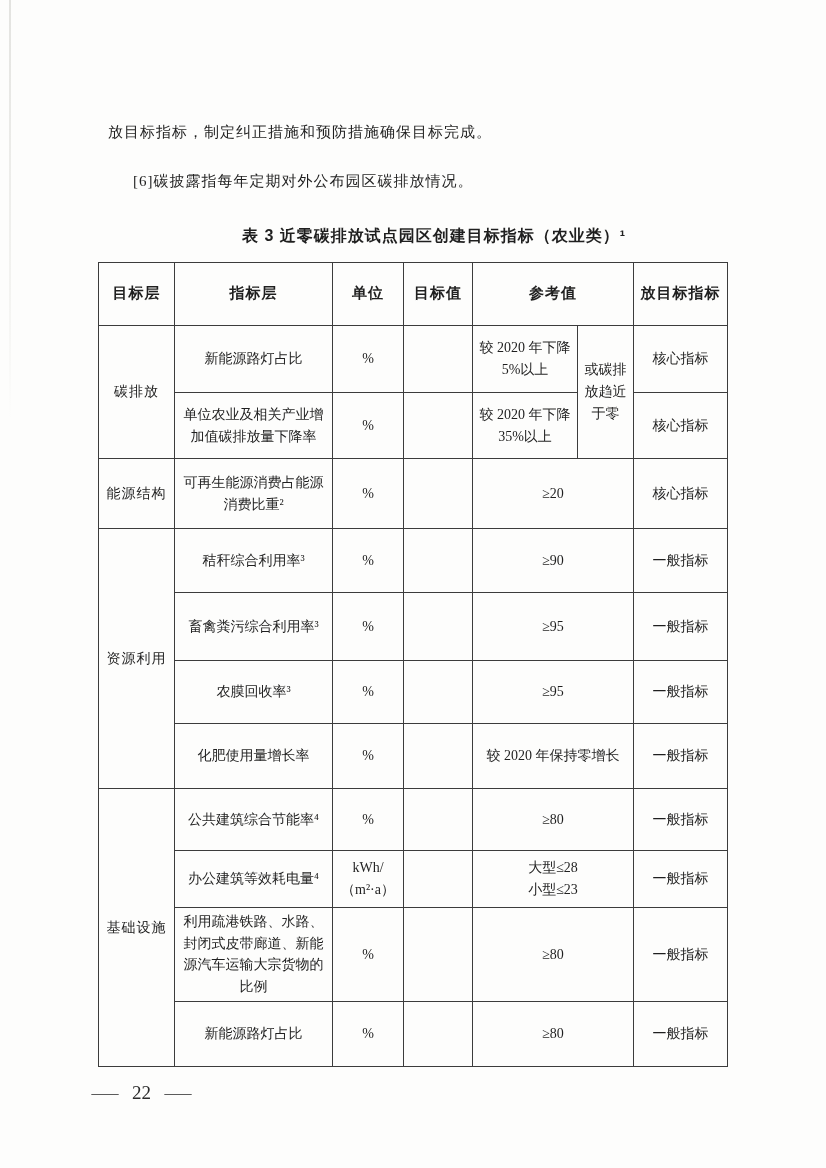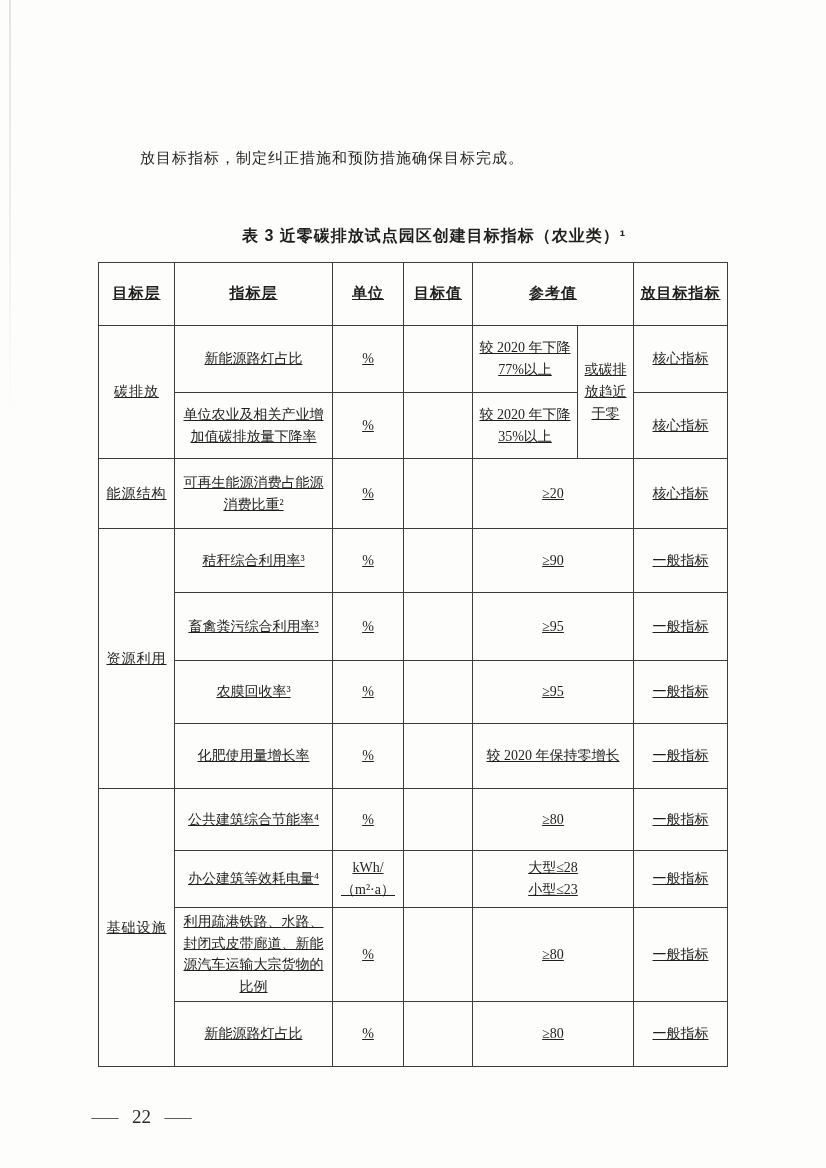--- a/index.html
+++ b/index.html
@@ -26,21 +26,21 @@
     background: linear-gradient(to bottom, #d8d8d4, #efefec 70%, transparent);
     opacity: .7;
   }
   .body-line {
     position: absolute;
     margin: 0;
     font-size: 15px;
     letter-spacing: 1px;
     white-space: nowrap;
   }
-  .body-line.l1 { left: 108px; top: 149px; margin-left: 32px; }
+  .body-line.l1 { left: 108px; top: 123px; }
   .body-line.l2 { left: 133px; top: 172px; }
   .table-title {
     position: absolute;
     left: 0;
     top: 226px;
     width: 826px;
     margin: 0;
     text-align: center;
     font-family: "Liberation Sans", "DejaVu Sans", sans-serif;
     font-weight: bold;
@@ -48,21 +48,20 @@
     letter-spacing: 1px;
     padding-left: 21px;
   }
   table.target-table {
     position: absolute;
     left: 98px;
     top: 262px;
     width: 629px;
     border-collapse: collapse;
     table-layout: fixed;
-    text-decoration: underline;
   }
   .target-table th, .target-table td {
     border: 1.6px solid #3c3c3c;
     text-align: center;
     vertical-align: middle;
     padding: 3px 5px;
     font-size: 14px;
     line-height: 1.55;
     white-space: pre-line;
     overflow: hidden;
@@ -74,33 +73,33 @@
   }
   .target-table td.group {
     letter-spacing: 1px;
   }
   .footer {
     position: absolute;
     left: 96px;
     top: 1082px;
     font-size: 18px;
     color: #2b2b2b;
-    margin-top: 24px;
   }
   .footer span { display: inline-block; }
   .footer .dash { letter-spacing: 0; transform: scaleX(1.5); color: #555; }
   .footer .pagenum { margin: 0 18px; font-size: 19px; }
 </style>
 </head>
 <body>
 
 <div class="page">
   <div class="scan-edge"></div>
 
   <p class="body-line l1">放目标指标，制定纠正措施和预防措施确保目标完成。</p>
+  <p class="body-line l2">[6]碳披露指每年定期对外公布园区碳排放情况。</p>
 
   <h2 class="table-title">表 3 近零碳排放试点园区创建目标指标（农业类）¹</h2>
 
   <table class="target-table">
     <colgroup>
       <col style="width:76px">
         <col style="width:158px">
         <col style="width:71px">
         <col style="width:69px">
         <col style="width:105px">
@@ -116,21 +115,21 @@
         <th colspan="2">参考值</th>
         <th>放目标指标</th>
       </tr>
     </thead>
     <tbody>
       <tr style="height:67px">
         <td rowspan="2" class="group">碳排放</td>
         <td>新能源路灯占比</td>
         <td>%</td>
         <td></td>
-        <td>较 2020 年下降 77%以上</td>
+        <td>较 2020 年下降 5%以上</td>
         <td rowspan="2">或碳排放趋近于零</td>
         <td>核心指标</td>
       </tr>
       <tr style="height:66px">
         <td>单位农业及相关产业增加值碳排放量下降率</td>
         <td>%</td>
         <td></td>
         <td>较 2020 年下降 35%以上</td>
         <td>核心指标</td>
       </tr>

